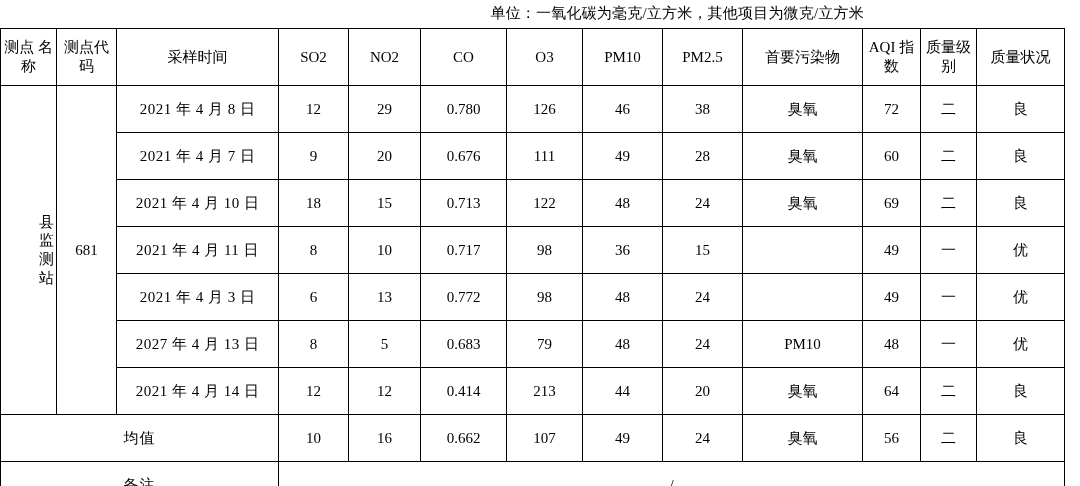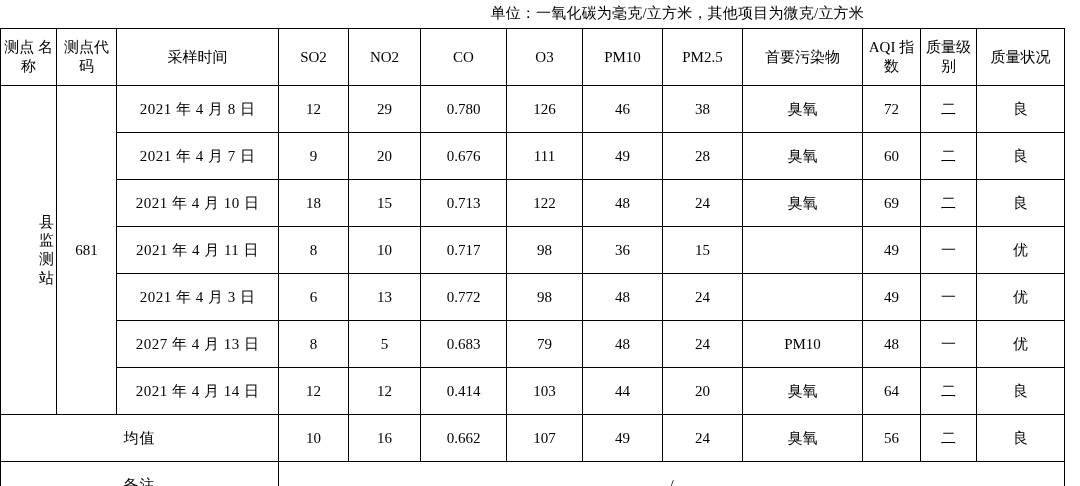--- a/index.html
+++ b/index.html
@@ -213,21 +213,21 @@
         <td>PM10</td>
         <td>48</td>
         <td>一</td>
         <td>优</td>
       </tr>
       <tr>
         <td class="time-cell">2021 年 4 月 14 日</td>
         <td>12</td>
         <td>12</td>
         <td>0.414</td>
-        <td>103</td>
+        <td>213</td>
         <td>44</td>
         <td>20</td>
         <td>臭氧</td>
         <td>64</td>
         <td>二</td>
         <td>良</td>
       </tr>
       <tr>
         <td class="avg-label" colspan="3">均值</td>
         <td>10</td>

